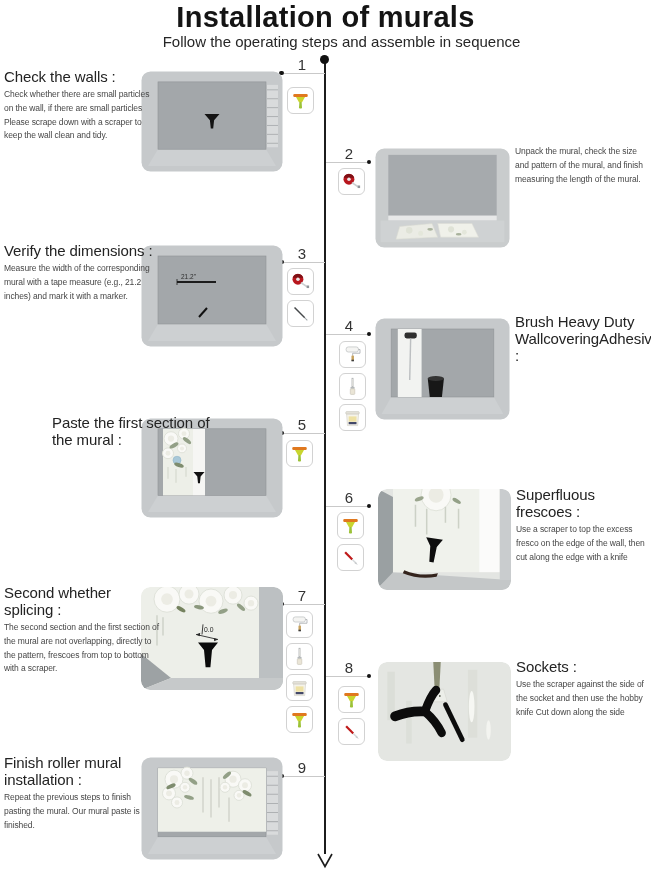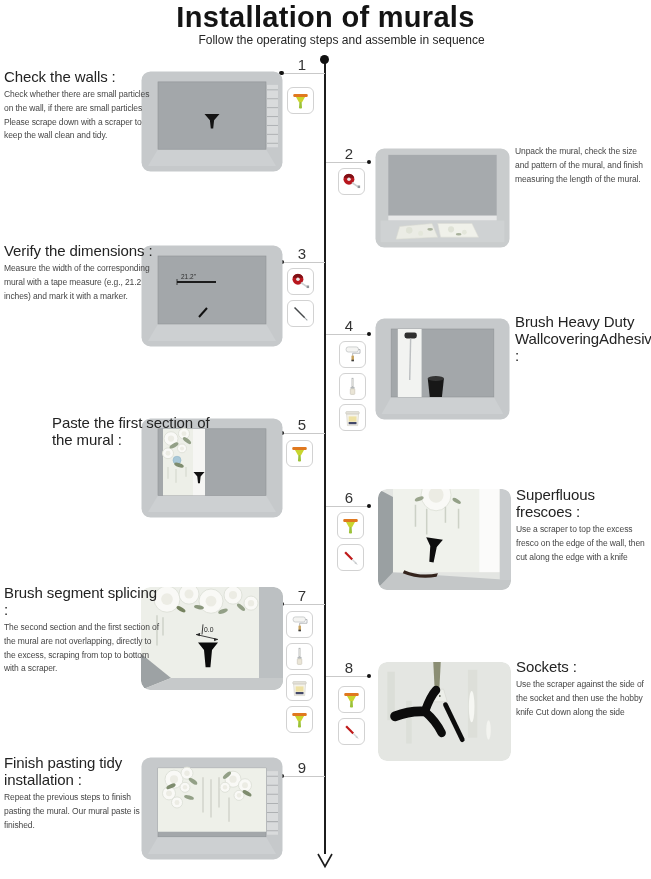--- a/index.html
+++ b/index.html
@@ -1,21 +1,21 @@
 <!DOCTYPE html>
 <html><head>
 <meta charset="utf-8">
 <style>
   html,body{margin:0;padding:0;background:#fff;}
   .canvas{position:relative;width:651px;height:879px;background:#ffffff;overflow:hidden;
           font-family:"Liberation Sans", sans-serif;}
   .page-title{position:absolute;top:1px;left:0;right:0;text-align:center;
               font-size:29px;font-weight:700;color:#141414;letter-spacing:.3px;}
   .page-subtitle{position:absolute;top:33px;left:0;right:0;text-align:center;
-              font-size:12px;color:#262626;padding-left:32px;}
+              font-size:15px;color:#262626;padding-left:32px;}
   .tl-line{position:absolute;left:324px;top:57px;width:1.6px;height:797px;background:#1c1c1c;}
   .tl-dot{position:absolute;left:320px;top:55px;width:9px;height:9px;border-radius:50%;background:#101010;}
   .tl-arrow{position:absolute;left:316px;top:852px;}
   .connector{position:absolute;height:1px;background:#c9c9c9;}
   .conn-dot{position:absolute;width:4.6px;height:4.6px;border-radius:50%;background:#141414;}
   .step-num{position:absolute;width:26px;text-align:center;font-size:15px;color:#333;}
   .tools{position:absolute;display:flex;flex-direction:column;gap:4.5px;}
   .tool-box{width:27px;height:27px;box-sizing:border-box;border:1px solid #d2d2d2;border-radius:6px;
             background:#fff;display:flex;align-items:center;justify-content:center;}
   .tool-box svg{width:23px;height:23px;display:block;}
@@ -336,22 +336,22 @@
             <line x1="62" y1="37" x2="61" y2="47" stroke="#2b2b2b" stroke-width="0.9"></line>
             <line x1="55" y1="47" x2="77" y2="52" stroke="#2b2b2b" stroke-width="0.9"></line>
             <polygon points="55,47 59.2,45.4 58.8,48.8" fill="#2b2b2b"></polygon>
             <polygon points="77,52 72.8,50.4 73.2,53.8" fill="#2b2b2b"></polygon>
             <text x="63" y="44.5" font-size="6.8" fill="#222" font-family="Liberation Sans, sans-serif">0.0</text>
             <path d="M57 55 h20 l-6 7.5 l-1.6 17 h-4.8 l-1.6 -17 Z" fill="#0b0b0b"></path>
           </g>
         </svg>
       </div>
       <div class="step-text" style="left: 4px; top: 584px; width: 158px;">
-        <div class="step-title">Brush segment splicing :</div>
-        <div class="step-desc">The second section and the first section of the mural are not overlapping, directly to the excess, scraping from top to bottom with a scraper.</div>
+        <div class="step-title">Second whether splicing :</div>
+        <div class="step-desc">The second section and the first section of the mural are not overlapping, directly to the pattern, frescoes from top to bottom with a scraper.</div>
       </div>
       <div class="connector" style="left: 325.5px; top: 675.5px; width: 43px;"></div>
       <div class="conn-dot" style="left: 366.8px; top: 673.5px;"></div>
       <div class="step-num" style="left: 336px; top: 658.5px;">8</div>
       <div class="tools" style="left: 338px; top: 686px;">
         <div class="tool-box">
           <svg viewBox="0 0 27 27">
             <rect x="5" y="6" width="17" height="3.4" rx="1.4" fill="#e0781e"></rect>
             <polygon points="8.2,9.4 18.8,9.4 15.3,15.6 11.7,15.6" fill="#c9d52e"></polygon>
             <path d="M12.2 15.2 h2.6 l0.5 7.2 q-1.8 1.2 -3.6 0 Z" fill="#9cc238"></path>
@@ -436,17 +436,17 @@
           <circle cx="104" cy="28" r="2.9250000000000003" fill="#ecece4"></circle>
           <circle cx="84" cy="30" r="5" fill="#f9f9f6" stroke="#dde0d7" stroke-width="0.9"></circle>
           <circle cx="84" cy="30" r="2.25" fill="#ecece4"></circle>
           <circle cx="98" cy="38" r="5" fill="#f9f9f6" stroke="#dde0d7" stroke-width="0.9"></circle>
           <circle cx="98" cy="38" r="2.25" fill="#ecece4"></circle>
           <ellipse cx="86" cy="18" rx="5" ry="2" fill="#93a087" transform="rotate(-40 86 18)"></ellipse>
           <ellipse cx="106" cy="36" rx="5" ry="2" fill="#7e8c6e" transform="rotate(30 106 36)"></ellipse>
         </svg>
       </div>
       <div class="step-text" style="left: 4px; top: 754px; width: 152px;">
-        <div class="step-title">Finish pasting tidy installation :</div>
+        <div class="step-title">Finish roller mural installation :</div>
         <div class="step-desc">Repeat the previous steps to finish pasting the mural. Our mural paste is finished.</div>
       </div>
     </div>
 </div>
 
 </body></html>

